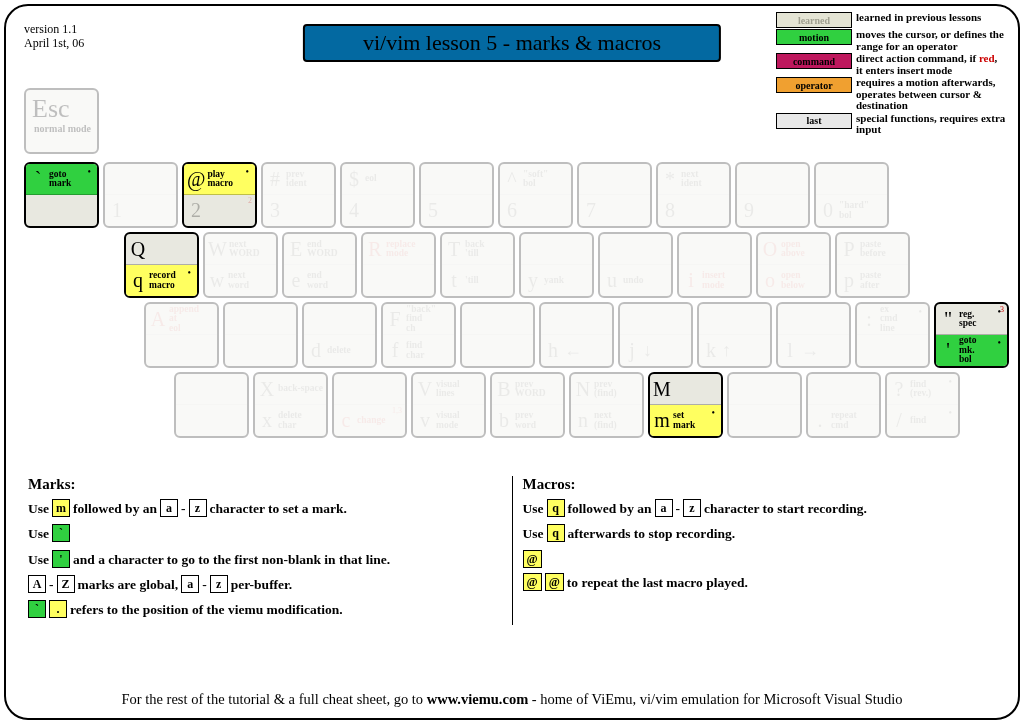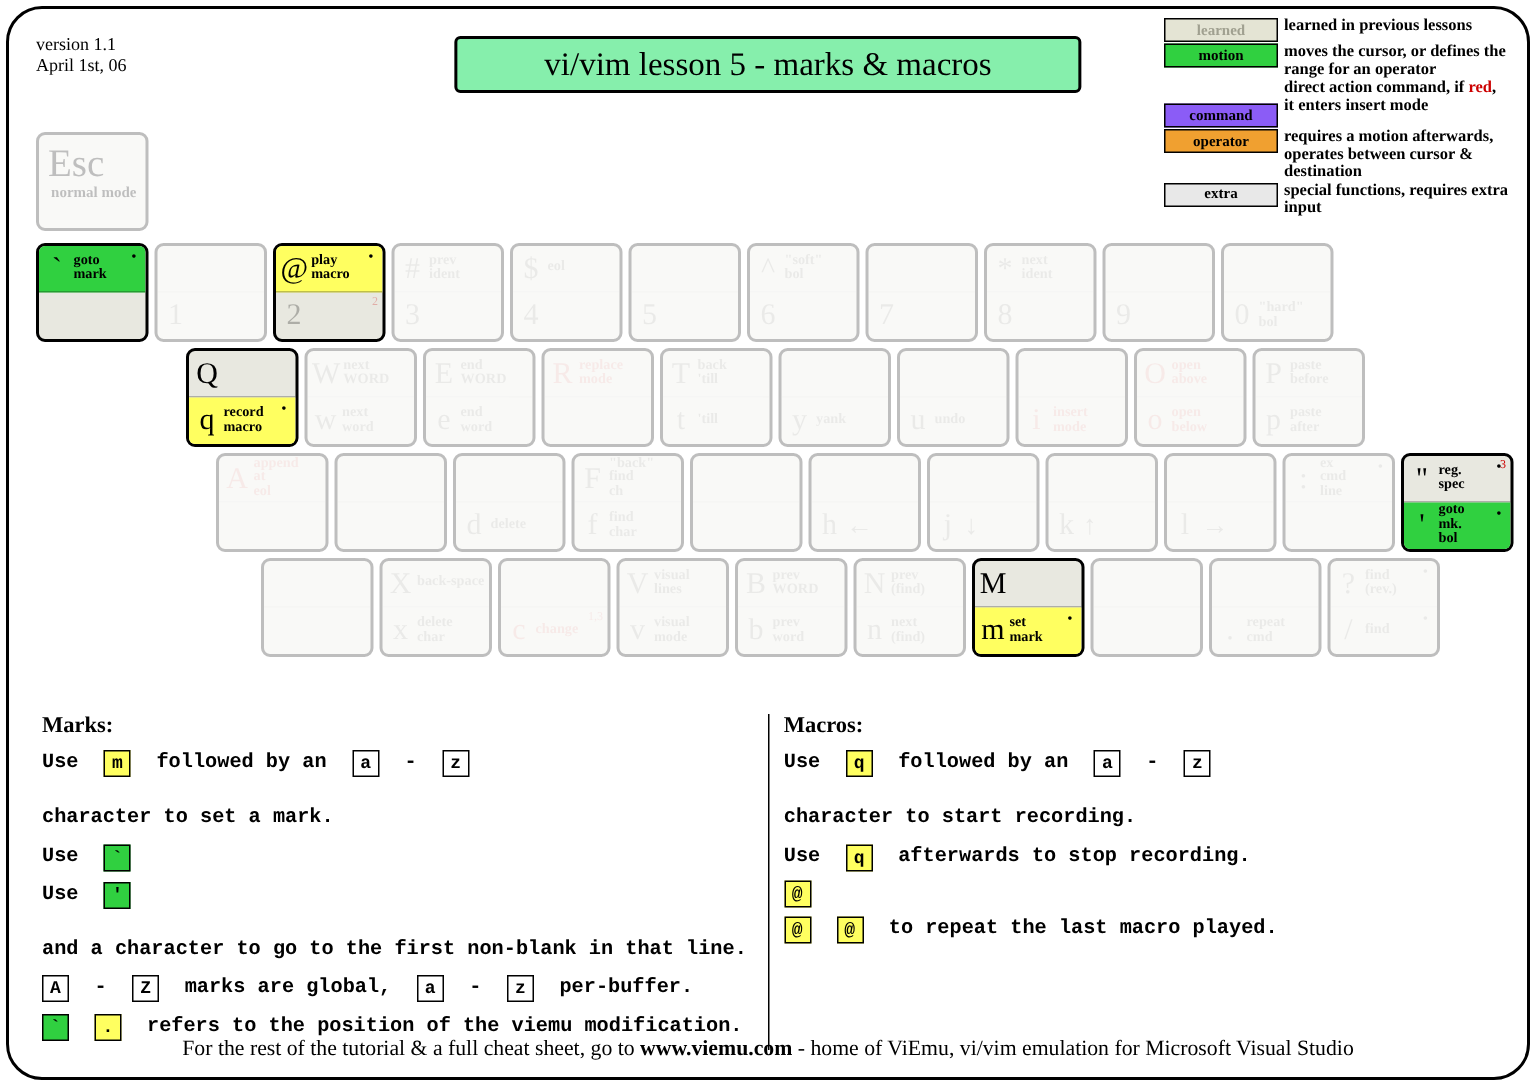--- a/index.html
+++ b/index.html
@@ -23,21 +23,21 @@
     top: 16px;
     left: 18px;
     font-size: 12px;
     line-height: 1.2;
   }
   .title {
     position: absolute;
     top: 18px;
     left: 50%;
     transform: translateX(-50%);
-    background: #86efac;
+    background: #0369a1;
     border: 2px solid #000;
     border-radius: 4px;
     padding: 4px 58px;
     font-size: 22px;
     font-family: Georgia, serif;
   }
   .legend {
     position: absolute;
     top: 6px;
     right: 12px;
@@ -54,21 +54,21 @@
     justify-content: center;
     font-size: 10px;
     font-weight: bold;
     margin-right: 4px;
     flex-shrink: 0;
   }
   .legend-text { width: 150px; line-height: 1.05; font-weight: bold; }
   .legend-text .ins { color: #c00; }
   .bg-learned  { background: #e4e4d4; color: #a0a090; }
   .bg-motion   { background: #30d040; }
-  .bg-command  { background: #8b5cf6; margin-top: 16px; }
+  .bg-command  { background: #be185d; }
   .bg-operator { background: #f0a030; }
   .bg-extra    { background: #e8e8e8; }
 
   
   .keyboard { position: absolute; top: 82px; left: 18px; right: 18px; }
   .row { display: flex; margin-bottom: 4px; }
   .spacer { flex-shrink: 0; }
 
   
   .key {
@@ -141,21 +141,21 @@
     top: 470px;
     left: 22px;
     right: 22px;
     display: flex;
     font-size: 13.5px;
     font-weight: bold;
   }
   .col-left  { flex: 1; padding-right: 10px; }
   .col-right { flex: 1; padding-left: 10px; border-left: 1.5px solid #000; }
   .sections h3 { font-size: 15px; margin-bottom: 6px; font-weight: bold; }
-  .sections p { margin-bottom: 5px; line-height: 1.5; display: flex; flex-wrap: wrap; align-items: center; gap: 17px; font-family: Liberation Mono, monospace; }
+  .sections p { margin-bottom: 5px; line-height: 1.5; display: flex; flex-wrap: wrap; gap: 3px; }
   .inline-key {
     display: inline-flex;
     align-items: center;
     justify-content: center;
     min-width: 18px;
     height: 18px;
     padding: 0 3px;
     border: 1.5px solid #000;
     font-size: 12px;
     font-weight: bold;
@@ -202,21 +202,21 @@
       </div>
       <div class="legend-row">
         <div class="legend-box bg-command">command</div>
         <div class="legend-text">direct action command, if <span class="ins">red</span>, it enters insert mode</div>
       </div>
       <div class="legend-row">
         <div class="legend-box bg-operator">operator</div>
         <div class="legend-text">requires a motion afterwards, operates between cursor &amp; destination</div>
       </div>
       <div class="legend-row">
-        <div class="legend-box bg-extra">extra</div>
+        <div class="legend-box bg-extra">last</div>
         <div class="legend-text">special functions, requires extra input</div>
       </div>
     </div>
 
   <div class="esc">
     <div class="g">Esc</div>
     <div class="t">normal mode</div>
   </div>
 
   <div class="keyboard">

